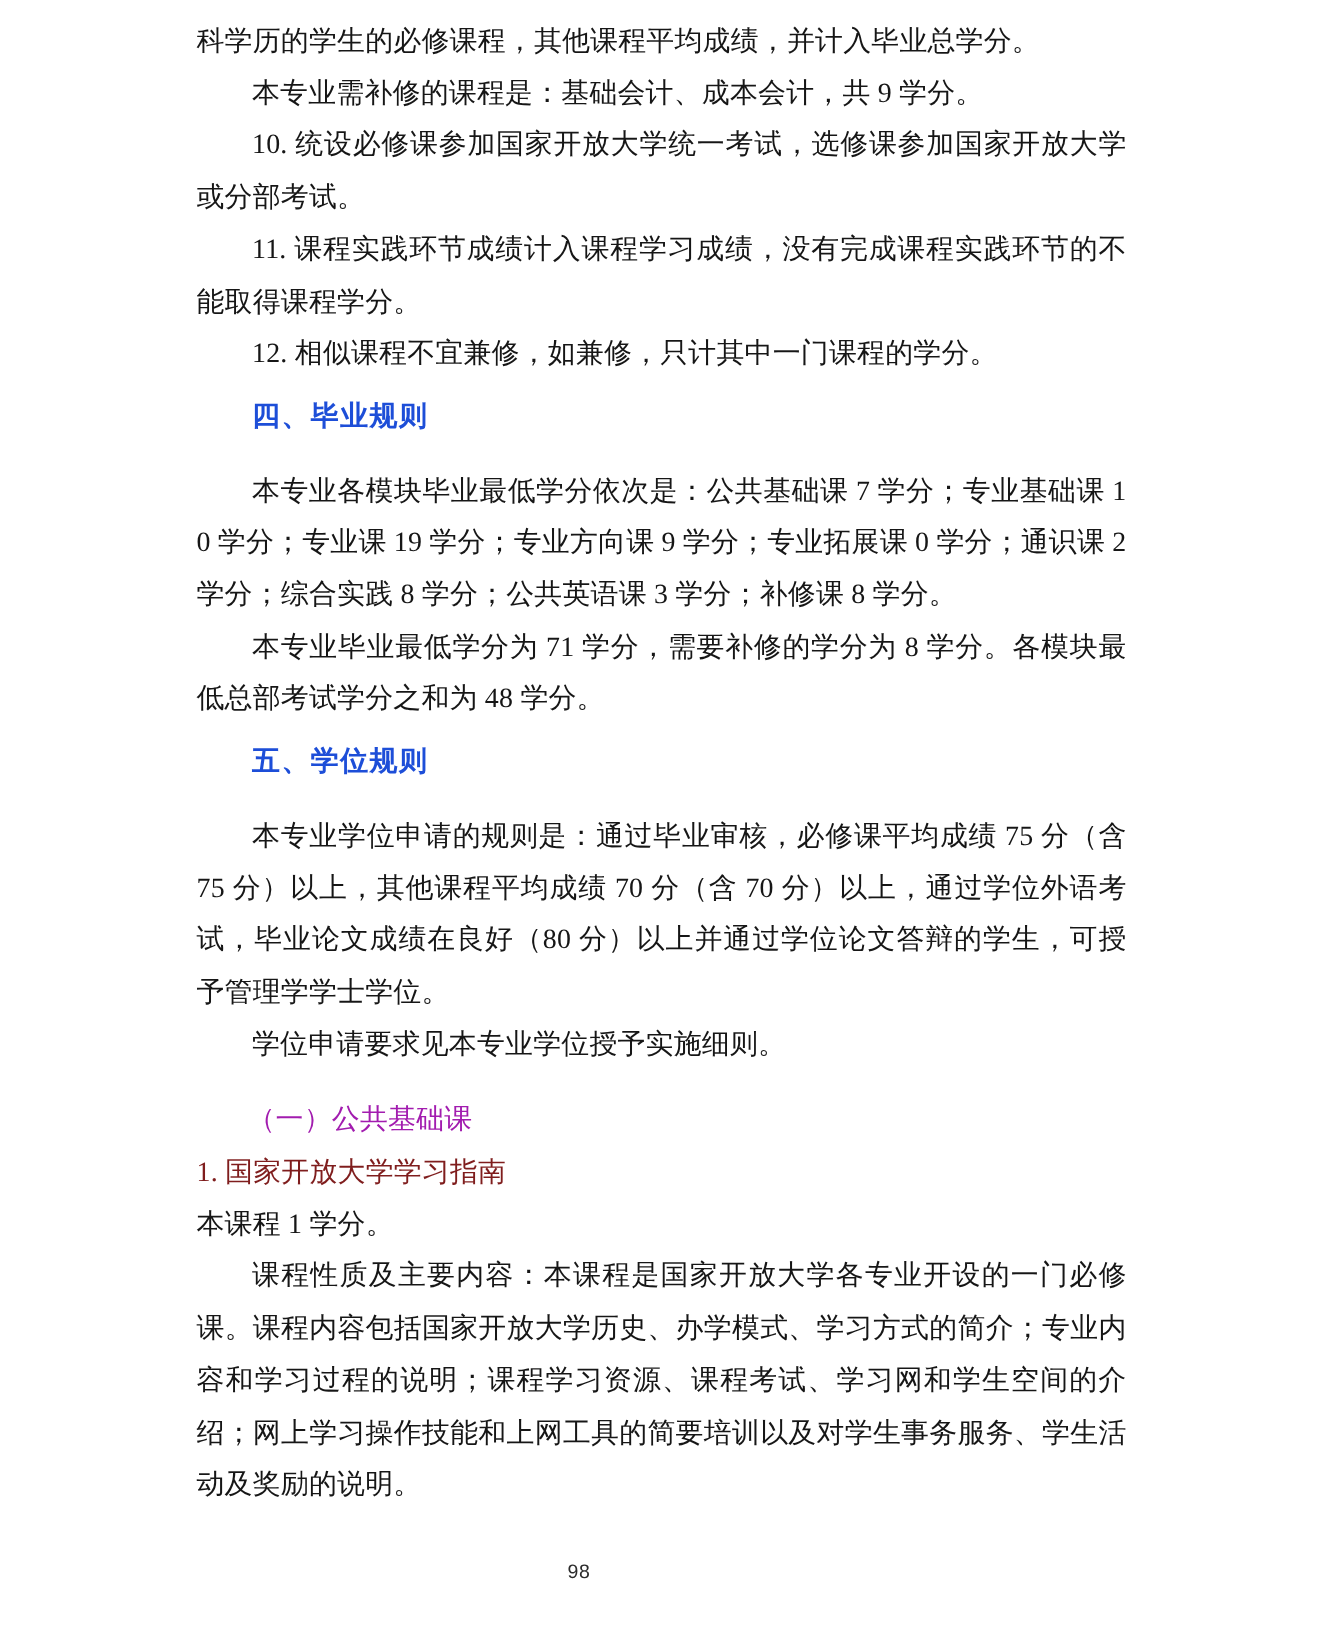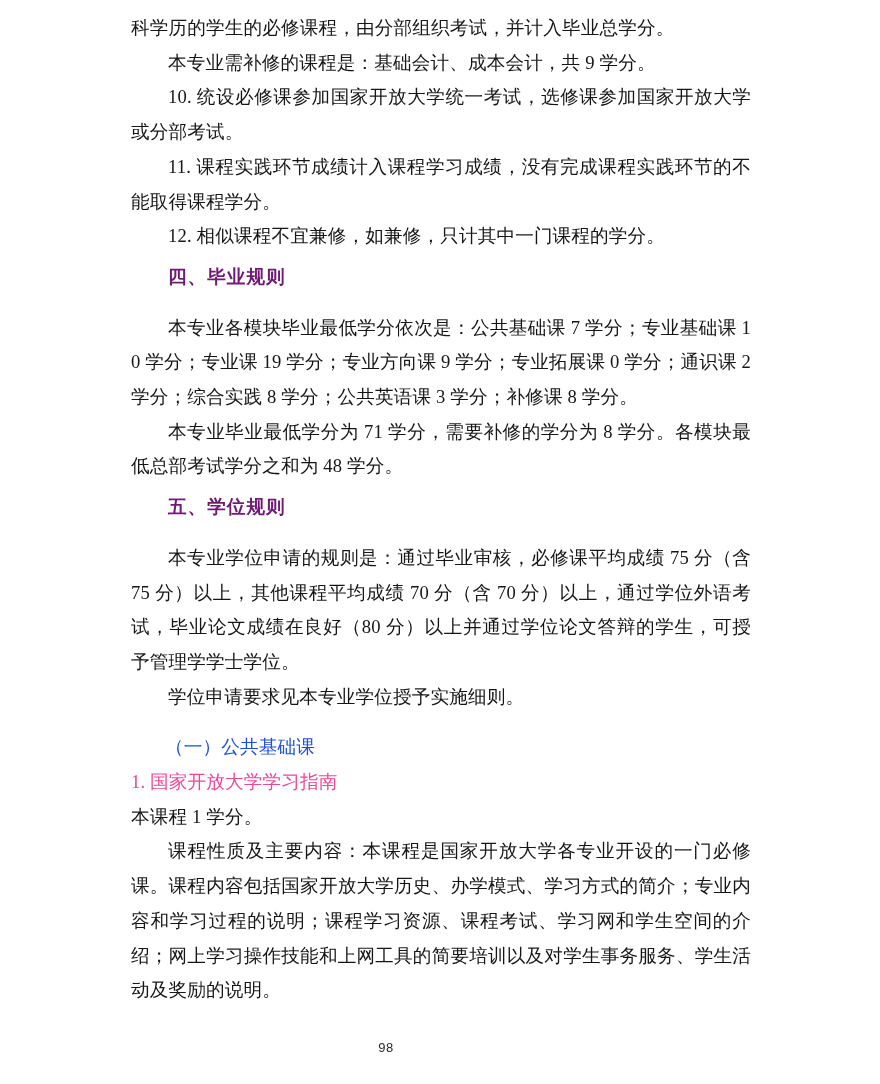--- a/index.html
+++ b/index.html
@@ -52,42 +52,42 @@
 
   
   .heading {
     font-family: "Liberation Sans", "DejaVu Sans", sans-serif;
     font-weight: bold;
     font-size: 18.6px;
     line-height: 34.7px;
     margin: 0;
     padding-left: 37px;
     letter-spacing: 1.0px;
-    color: #701a75;
+    color: #1d4ed8;
   }
 
   
   .subheading {
     font-family: "Liberation Serif", "DejaVu Serif", serif;
     font-size: 18.6px;
     line-height: 34.7px;
     margin: 0;
     padding-left: 34px;
     letter-spacing: 0.15px;
-    color: #1d4ed8;
+    color: #a21caf;
   }
 
   
   .courseitem {
     font-family: "Liberation Serif", "DejaVu Serif", serif;
     font-size: 18.6px;
     line-height: 34.7px;
     margin: 0;
     letter-spacing: 0.15px;
-    color: #ec4899;
+    color: #7f1d1d;
   }
 
   
   .gap-before-heading { margin-top: 6px; }
   .gap-after-heading  { margin-top: 16px; }
 
   
   .page-number {
     position: absolute;
     left: 0;
@@ -100,21 +100,21 @@
     letter-spacing: 0.4px;
   }
 </style>
 </head>
 <body>
 
 <div class="page">
 
   <div class="textblock">
 
-    <p class="para noindent">科学历的学生的必修课程，由分部组织考试，并计入毕业总学分。</p>
+    <p class="para noindent">科学历的学生的必修课程，其他课程平均成绩，并计入毕业总学分。</p>
 
     <p class="para indent">本专业需补修的课程是：基础会计、成本会计，共 9 学分。</p>
 
     <p class="para indent">10. 统设必修课参加国家开放大学统一考试，选修课参加国家开放大学或分部考试。</p>
 
     <p class="para indent">11. 课程实践环节成绩计入课程学习成绩，没有完成课程实践环节的不能取得课程学分。</p>
 
     <p class="para indent">12. 相似课程不宜兼修，如兼修，只计其中一门课程的学分。</p>
 
 

